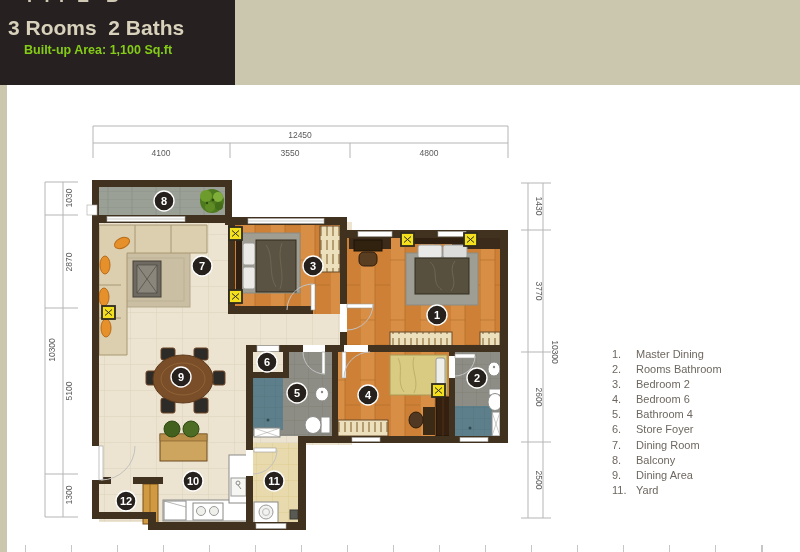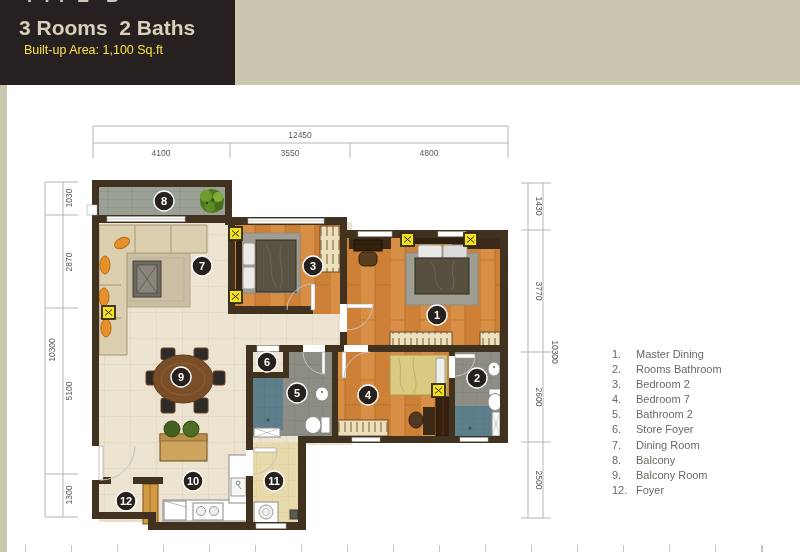--- a/index.html
+++ b/index.html
@@ -1,22 +1,22 @@
 <!DOCTYPE html>
 <html><head>
 <meta charset="utf-8">
 <style>
   html,body{margin:0;padding:0;}
   body{font-family:"Liberation Sans","DejaVu Sans",sans-serif;}
   #stage{position:relative;width:800px;height:552px;background:#cbc7af;overflow:hidden;}
   #panel{position:absolute;left:7px;top:85px;width:793px;height:467px;background:#ffffff;}
   #header{position:absolute;left:0;top:0;width:235px;height:85px;background:#262120;overflow:hidden;}
   #type-label{position:absolute;left:24px;top:-14px;font-size:18px;font-weight:bold;letter-spacing:6px;color:#cfc8b2;}
-  #plan-title{position:absolute;left:19px;top:16px;font-size:21px;font-weight:bold;color:#d8d1bb;white-space:pre;}
-  #plan-subtitle{position:absolute;left:24px;top:43px;font-size:12.5px;font-weight:normal;color:#fde047;}
+  #plan-title{position:absolute;left:8px;top:16px;font-size:21px;font-weight:bold;color:#d8d1bb;white-space:pre;}
+  #plan-subtitle{position:absolute;left:24px;top:43px;font-size:12.5px;font-weight:bold;color:#84cc16;}
   #legend{position:absolute;left:612px;top:347px;width:180px;}
   .legend-row{display:flex;font-size:11px;color:#6e6760;line-height:15.1px;}
   .legend-num{width:24px;flex:none;}
   #plansvg{position:absolute;left:0;top:0;}
   #ruler-ticks{position:absolute;left:25px;top:545px;width:765px;height:7px;
      background:repeating-linear-gradient(to right,#c6c6c6 0 1.5px,transparent 1.5px 46px);
      border-bottom:1px solid #dadada;}
   svg text{font-family:"Liberation Sans","DejaVu Sans",sans-serif;}
   .dimtxt{font-size:8.5px;fill:#5a5a5a;}
   .badge-t{font-size:11px;font-weight:bold;fill:#ffffff;text-anchor:middle;}
@@ -384,45 +384,45 @@
     <div class="legend-row">
         <span class="legend-num">2.</span>
         <span>Rooms Bathroom</span>
       </div>
     <div class="legend-row">
         <span class="legend-num">3.</span>
         <span>Bedroom 2</span>
       </div>
     <div class="legend-row">
         <span class="legend-num">4.</span>
-        <span>Bedroom 7</span>
+        <span>Bedroom 6</span>
       </div>
     <div class="legend-row">
         <span class="legend-num">5.</span>
-        <span>Bathroom 2</span>
+        <span>Bathroom 4</span>
       </div>
     <div class="legend-row">
         <span class="legend-num">6.</span>
         <span>Store Foyer</span>
       </div>
     <div class="legend-row">
         <span class="legend-num">7.</span>
         <span>Dining Room</span>
       </div>
     <div class="legend-row">
         <span class="legend-num">8.</span>
         <span>Balcony</span>
       </div>
     <div class="legend-row">
         <span class="legend-num">9.</span>
-        <span>Balcony Room</span>
-      </div>
-    <div class="legend-row">
-        <span class="legend-num">12.</span>
-        <span>Foyer</span>
+        <span>Dining Area</span>
+      </div>
+    <div class="legend-row">
+        <span class="legend-num">11.</span>
+        <span>Yard</span>
       </div>
   </div>
 
   <div id="header">
     <div id="type-label">TYPE B</div>
     <div id="plan-title">3 Rooms  2 Baths</div>
     <div id="plan-subtitle">Built-up Area: 1,100 Sq.ft</div>
   </div>
 
 </div>

